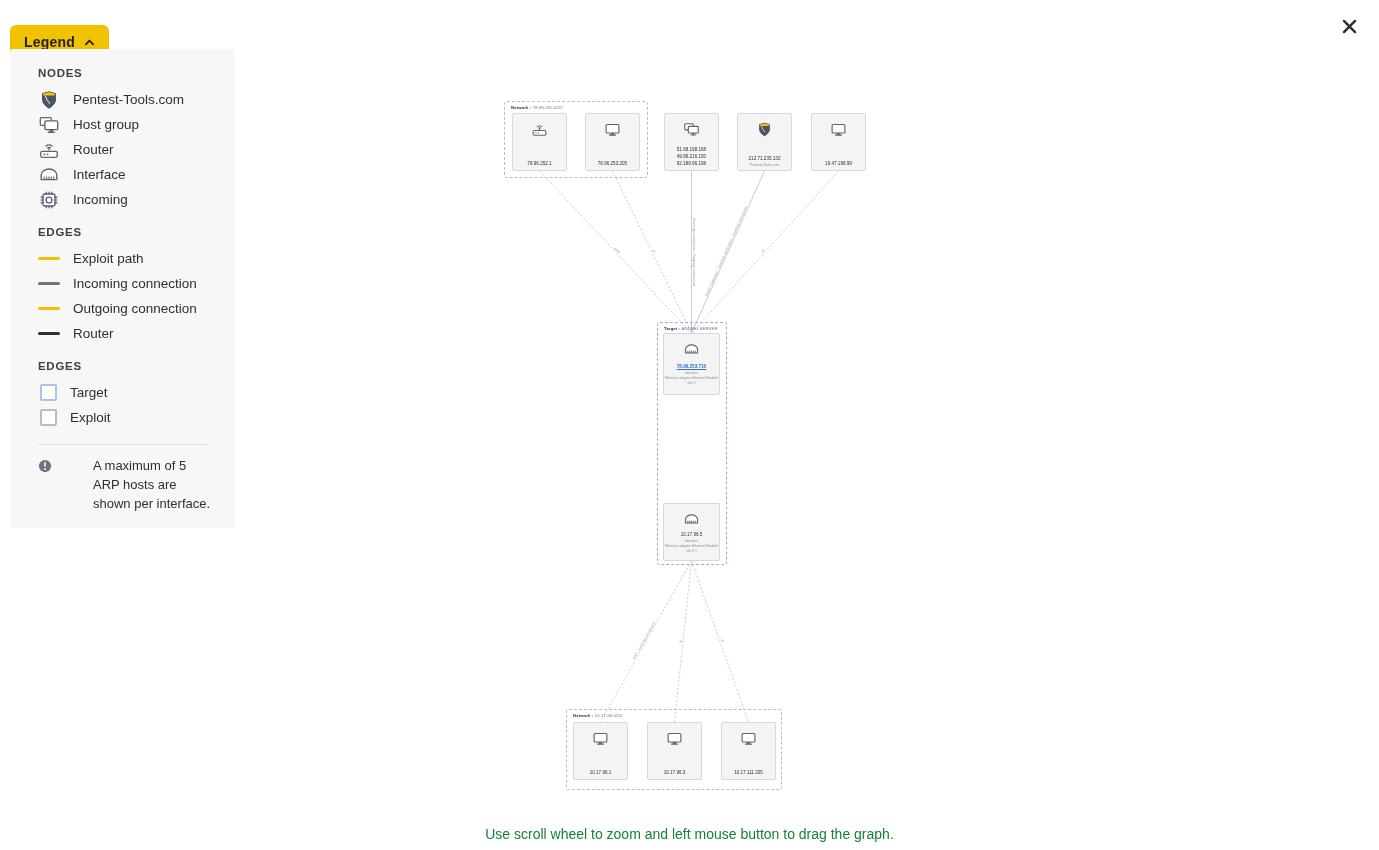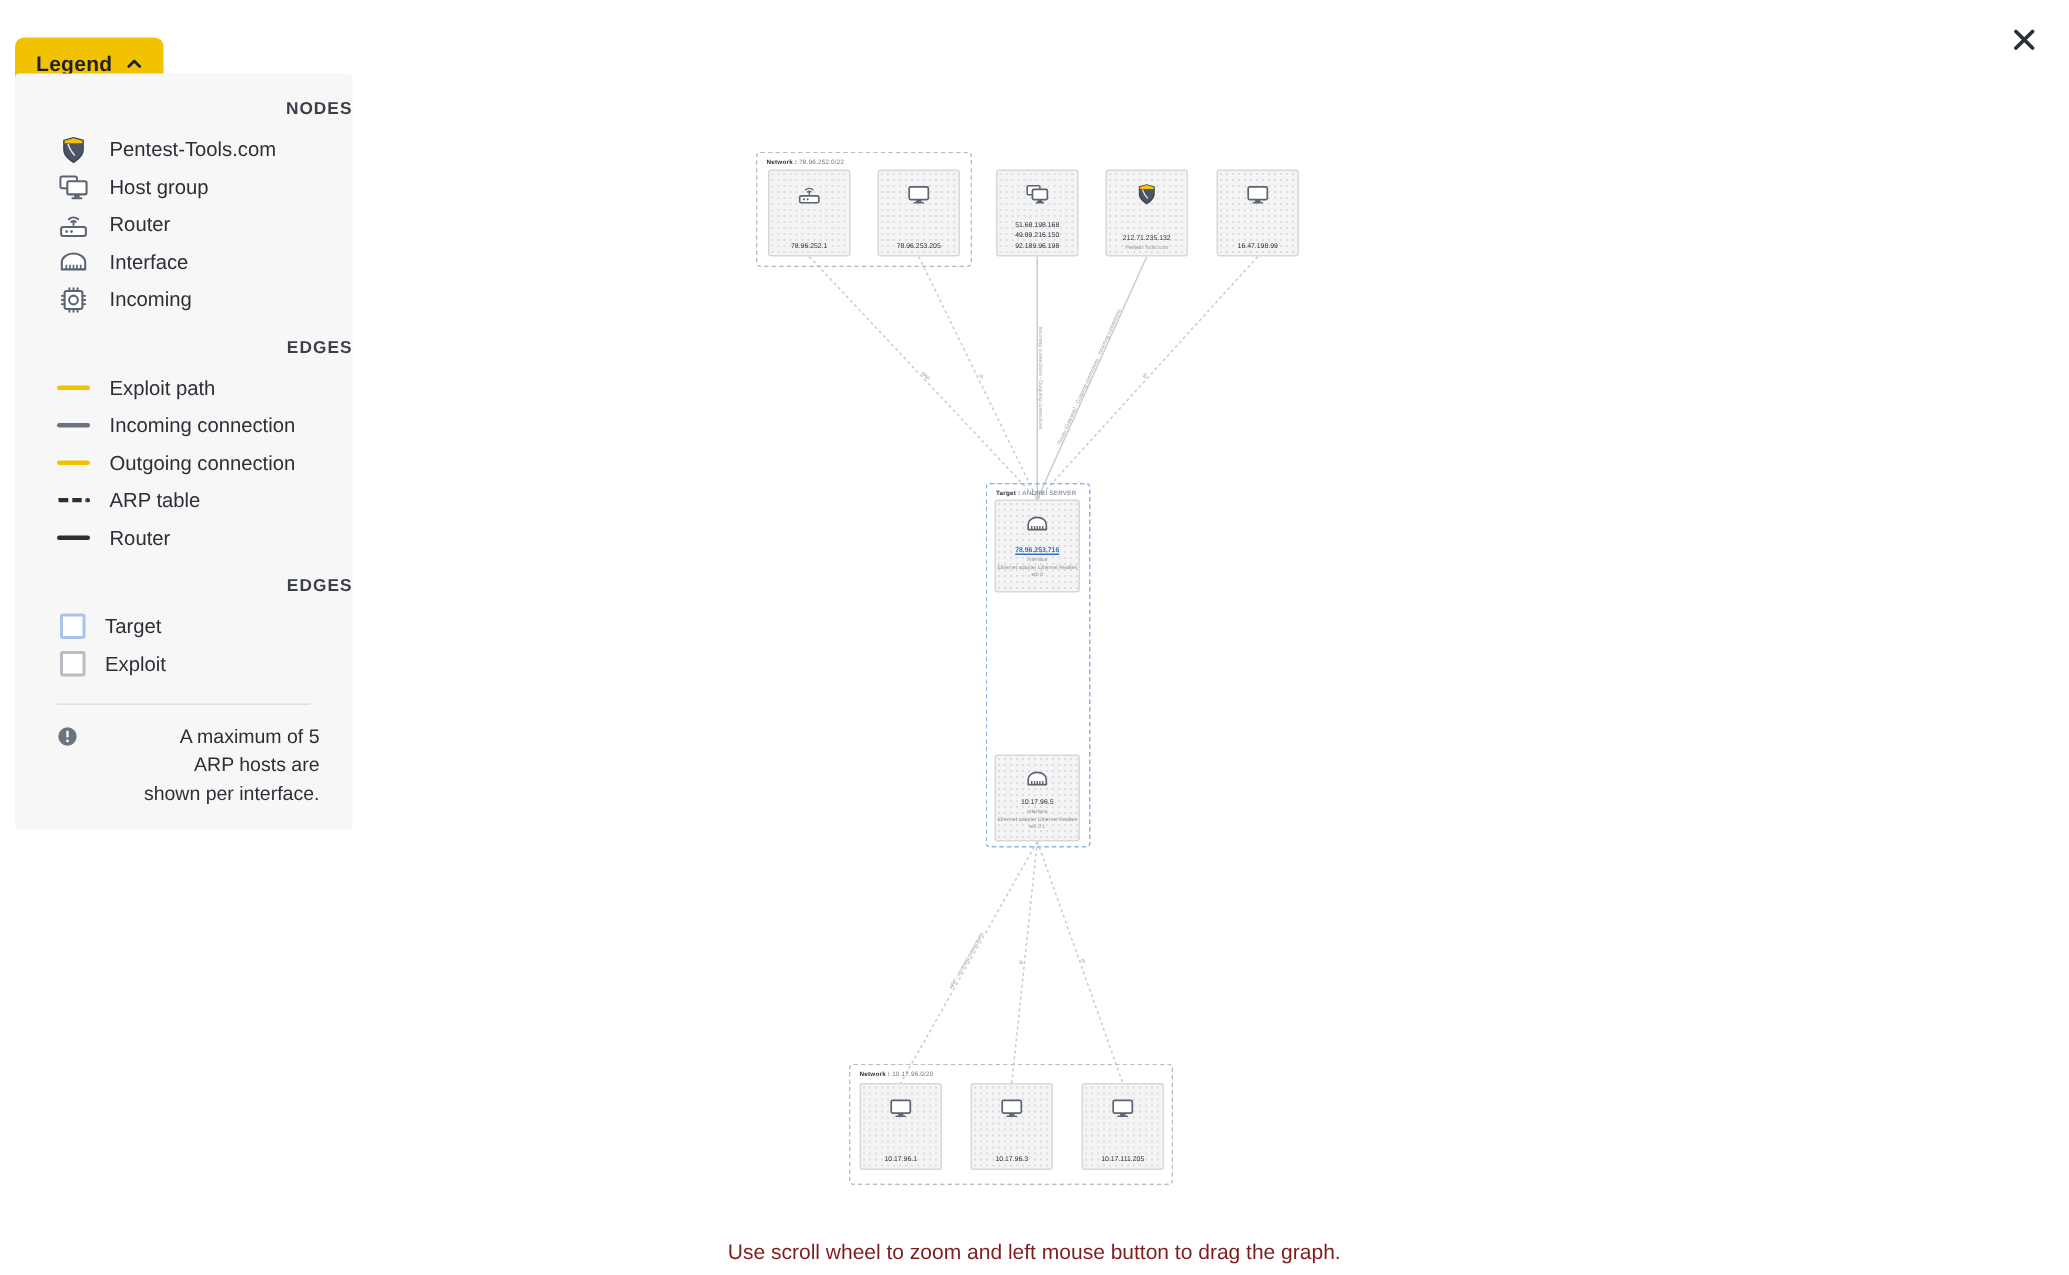--- a/index.html
+++ b/index.html
@@ -17,21 +17,21 @@
     height:34px;padding:0 14px;
     font-size:14px;font-weight:700;
     display:flex;align-items:center;gap:9px;
     cursor:pointer;letter-spacing:.2px;margin-top:17px;
   }
   #legend-button .chev{display:block;width:11px;height:11px;}
 
   #legend-panel{
     position:absolute;left:10px;top:49px;width:225px;
     background:#f7f7f7;border-radius:3px;
-    padding:18px 0 14px 0;box-sizing:border-box;text-align:right;
+    padding:18px 0 14px 0;box-sizing:border-box;
   }
   .legend-section-title{
     font-size:11.5px;font-weight:700;color:#3b3f47;
     letter-spacing:.7px;margin:0 0 8px 28px;
   }
   .legend-section{margin-bottom:14px;}
   .legend-row{
     display:flex;align-items:center;
     height:25px;padding-left:28px;gap:13px;
   }
@@ -99,21 +99,21 @@
   }
   .node .l1{font-size:4.6px;color:#2b2f36;line-height:1.5;white-space:nowrap;}
   .node .l1.link{color:#2f6fd0;text-decoration:underline;font-weight:700;}
   .node .l2{font-size:3.5px;color:#8b8f96;line-height:1.5;white-space:nowrap;}
 
   .node.iface .lines{margin-top:auto;margin-bottom:auto;}
 
   
   #graph-hint{
     position:absolute;left:0;right:0;top:826px;
-    text-align:center;font-size:14px;color:#7f1d1d;
+    text-align:center;font-size:14px;color:#15803d;
   }
 </style>
 </head>
 <body>
 
 <button id="legend-button">
   <span>Legend</span>
   <svg class="chev" viewBox="0 0 12 12">
     <path d="M2 8 L6 4 L10 8" fill="none" stroke="#1f2128" stroke-width="2" stroke-linecap="round" stroke-linejoin="round"></path>
   </svg>
@@ -184,24 +184,20 @@
       <span class="edge-swatch sw-yellow"></span>
       <span class="lbl">Exploit path</span>
     </div>
     <div class="legend-row">
       <span class="edge-swatch sw-gray"></span>
       <span class="lbl">Incoming connection</span>
     </div>
     <div class="legend-row">
       <span class="edge-swatch sw-yellow"></span>
       <span class="lbl">Outgoing connection</span>
-    </div>
-    <div class="legend-row">
-      <span class="edge-swatch sw-dash"></span>
-      <span class="lbl">ARP table</span>
     </div>
     <div class="legend-row">
       <span class="edge-swatch sw-black"></span>
       <span class="lbl">Router</span>
     </div>
   </div>
 
   <div class="legend-section">
     <div class="legend-section-title">EDGES</div>
     <div class="legend-row">

